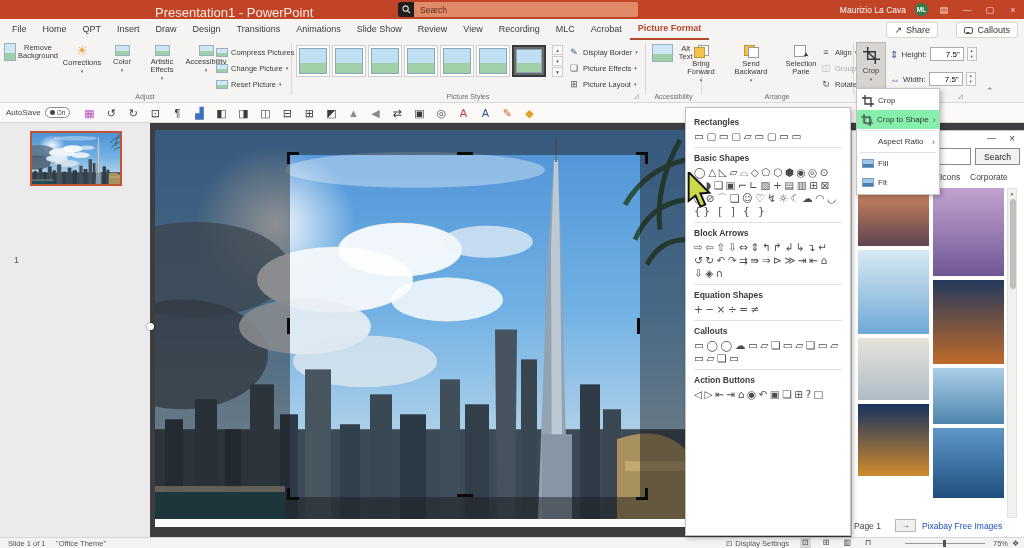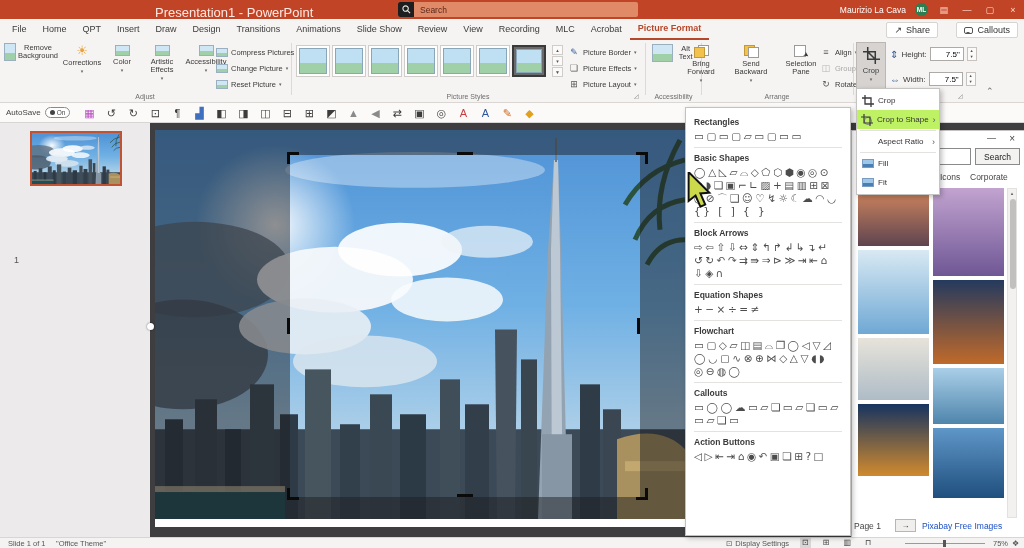--- a/index.html
+++ b/index.html
@@ -95,21 +95,21 @@
 .shapes-panel{position:absolute;left:685px;top:107px;width:166px;height:429px;background:#fff;border:1px solid #c3c1bf;box-shadow:2px 2px 5px rgba(0,0,0,.25);z-index:20;padding:4px 8px;overflow:hidden}
 .shape-section{border-bottom:1px solid #e4e2e0;padding:3px 0 4px}
 .shape-section:last-child{border-bottom:none}
 .shape-title{font-size:8.5px;font-weight:bold;color:#3b3b3b;margin:2px 0 3px}
 .shape-row{font-family:"DejaVu Sans",sans-serif;font-size:10.5px;letter-spacing:2.5px;line-height:13px;color:#4c4c4c;white-space:nowrap}
 .cursor{position:absolute;left:686px;top:172px;z-index:50}
 
 
 .crop-menu{position:absolute;left:856px;top:88px;width:84px;background:#fff;border:1px solid #c6c4c2;box-shadow:2px 2px 5px rgba(0,0,0,.25);z-index:30;padding:2px 0}
 .mitem{display:flex;align-items:center;gap:4px;height:19px;padding:0 4px;font-size:8px;color:#333}
-.mitem.hover{background:#bef264}
+.mitem.hover{background:#86efac}
 .micon{width:13px;display:flex;align-items:center;justify-content:center}
 .mini-pic{width:12px;height:9px;background:linear-gradient(180deg,#9ec7e8 0 60%,#4a7fb5 60% 100%);border:1px solid #7a9cc0}
 .mlabel{flex:1;white-space:nowrap}
 .msub{font-size:9px;color:#555}
 .msep{height:1px;background:#e4e2e0;margin:1px 3px}
 
 
 .right-panel{position:absolute;left:851px;top:130px;width:173px;height:407px;background:#fff;border-left:1px solid #c5c3c1;border-top:1px solid #c5c3c1;z-index:10}
 .p-min{position:absolute;right:28px;top:2px;font-size:9px;color:#444}
 .p-close{position:absolute;right:9px;top:2px;font-size:10px;color:#444}
@@ -323,21 +323,21 @@
         </div>
       </div>
     <div class="scrollcol" style="left:552px;top:5px">
       <span>▴</span>
       <span>▾</span>
       <span>▼</span>
     </div>
     <div class="stackcol" style="left:568px;top:5px">
         <div class="srow">
           <span class="glyph-ic" style="color: rgb(43, 87, 154);">✎</span>
-          <span>Picture Border</span>
+          <span>Display Border</span>
           <span class="caret">▾</span>
         </div>
         <div class="srow">
           <span class="glyph-ic" style="color: rgb(85, 85, 85);">❏</span>
           <span>Picture Effects</span>
           <span class="caret">▾</span>
         </div>
         <div class="srow">
           <span class="glyph-ic" style="color: rgb(85, 85, 85);">⊞</span>
           <span>Picture Layout</span>
@@ -525,26 +525,20 @@
         <div class="shape-title">Block Arrows</div>
         <div class="shape-row">⇨⇦⇧⇩⇔⇕↰↱↲↳↴↵</div>
         <div class="shape-row">↺↻↶↷⇉⇛⇒⊳≫⇥⇤⌂</div>
         <div class="shape-row">⇩◈∩</div>
       </div>
       <div class="shape-section">
         <div class="shape-title">Equation Shapes</div>
         <div class="shape-row">+−×÷=≠</div>
       </div>
       <div class="shape-section">
-        <div class="shape-title">Flowchart</div>
-        <div class="shape-row">▭▢◇▱◫▤⌓❐◯◁▽◿</div>
-        <div class="shape-row">◯◡▢∿⊗⊕⋈◇△▽◖◗</div>
-        <div class="shape-row">◎⊖◍◯</div>
-      </div>
-      <div class="shape-section">
         <div class="shape-title">Callouts</div>
         <div class="shape-row">▭◯◯☁▭▱❏▭▱❏▭▱</div>
         <div class="shape-row">▭▱❏▭</div>
       </div>
       <div class="shape-section">
         <div class="shape-title">Action Buttons</div>
         <div class="shape-row">◁▷⇤⇥⌂◉↶▣❏⊞?□</div>
       </div>
     </div>
 

